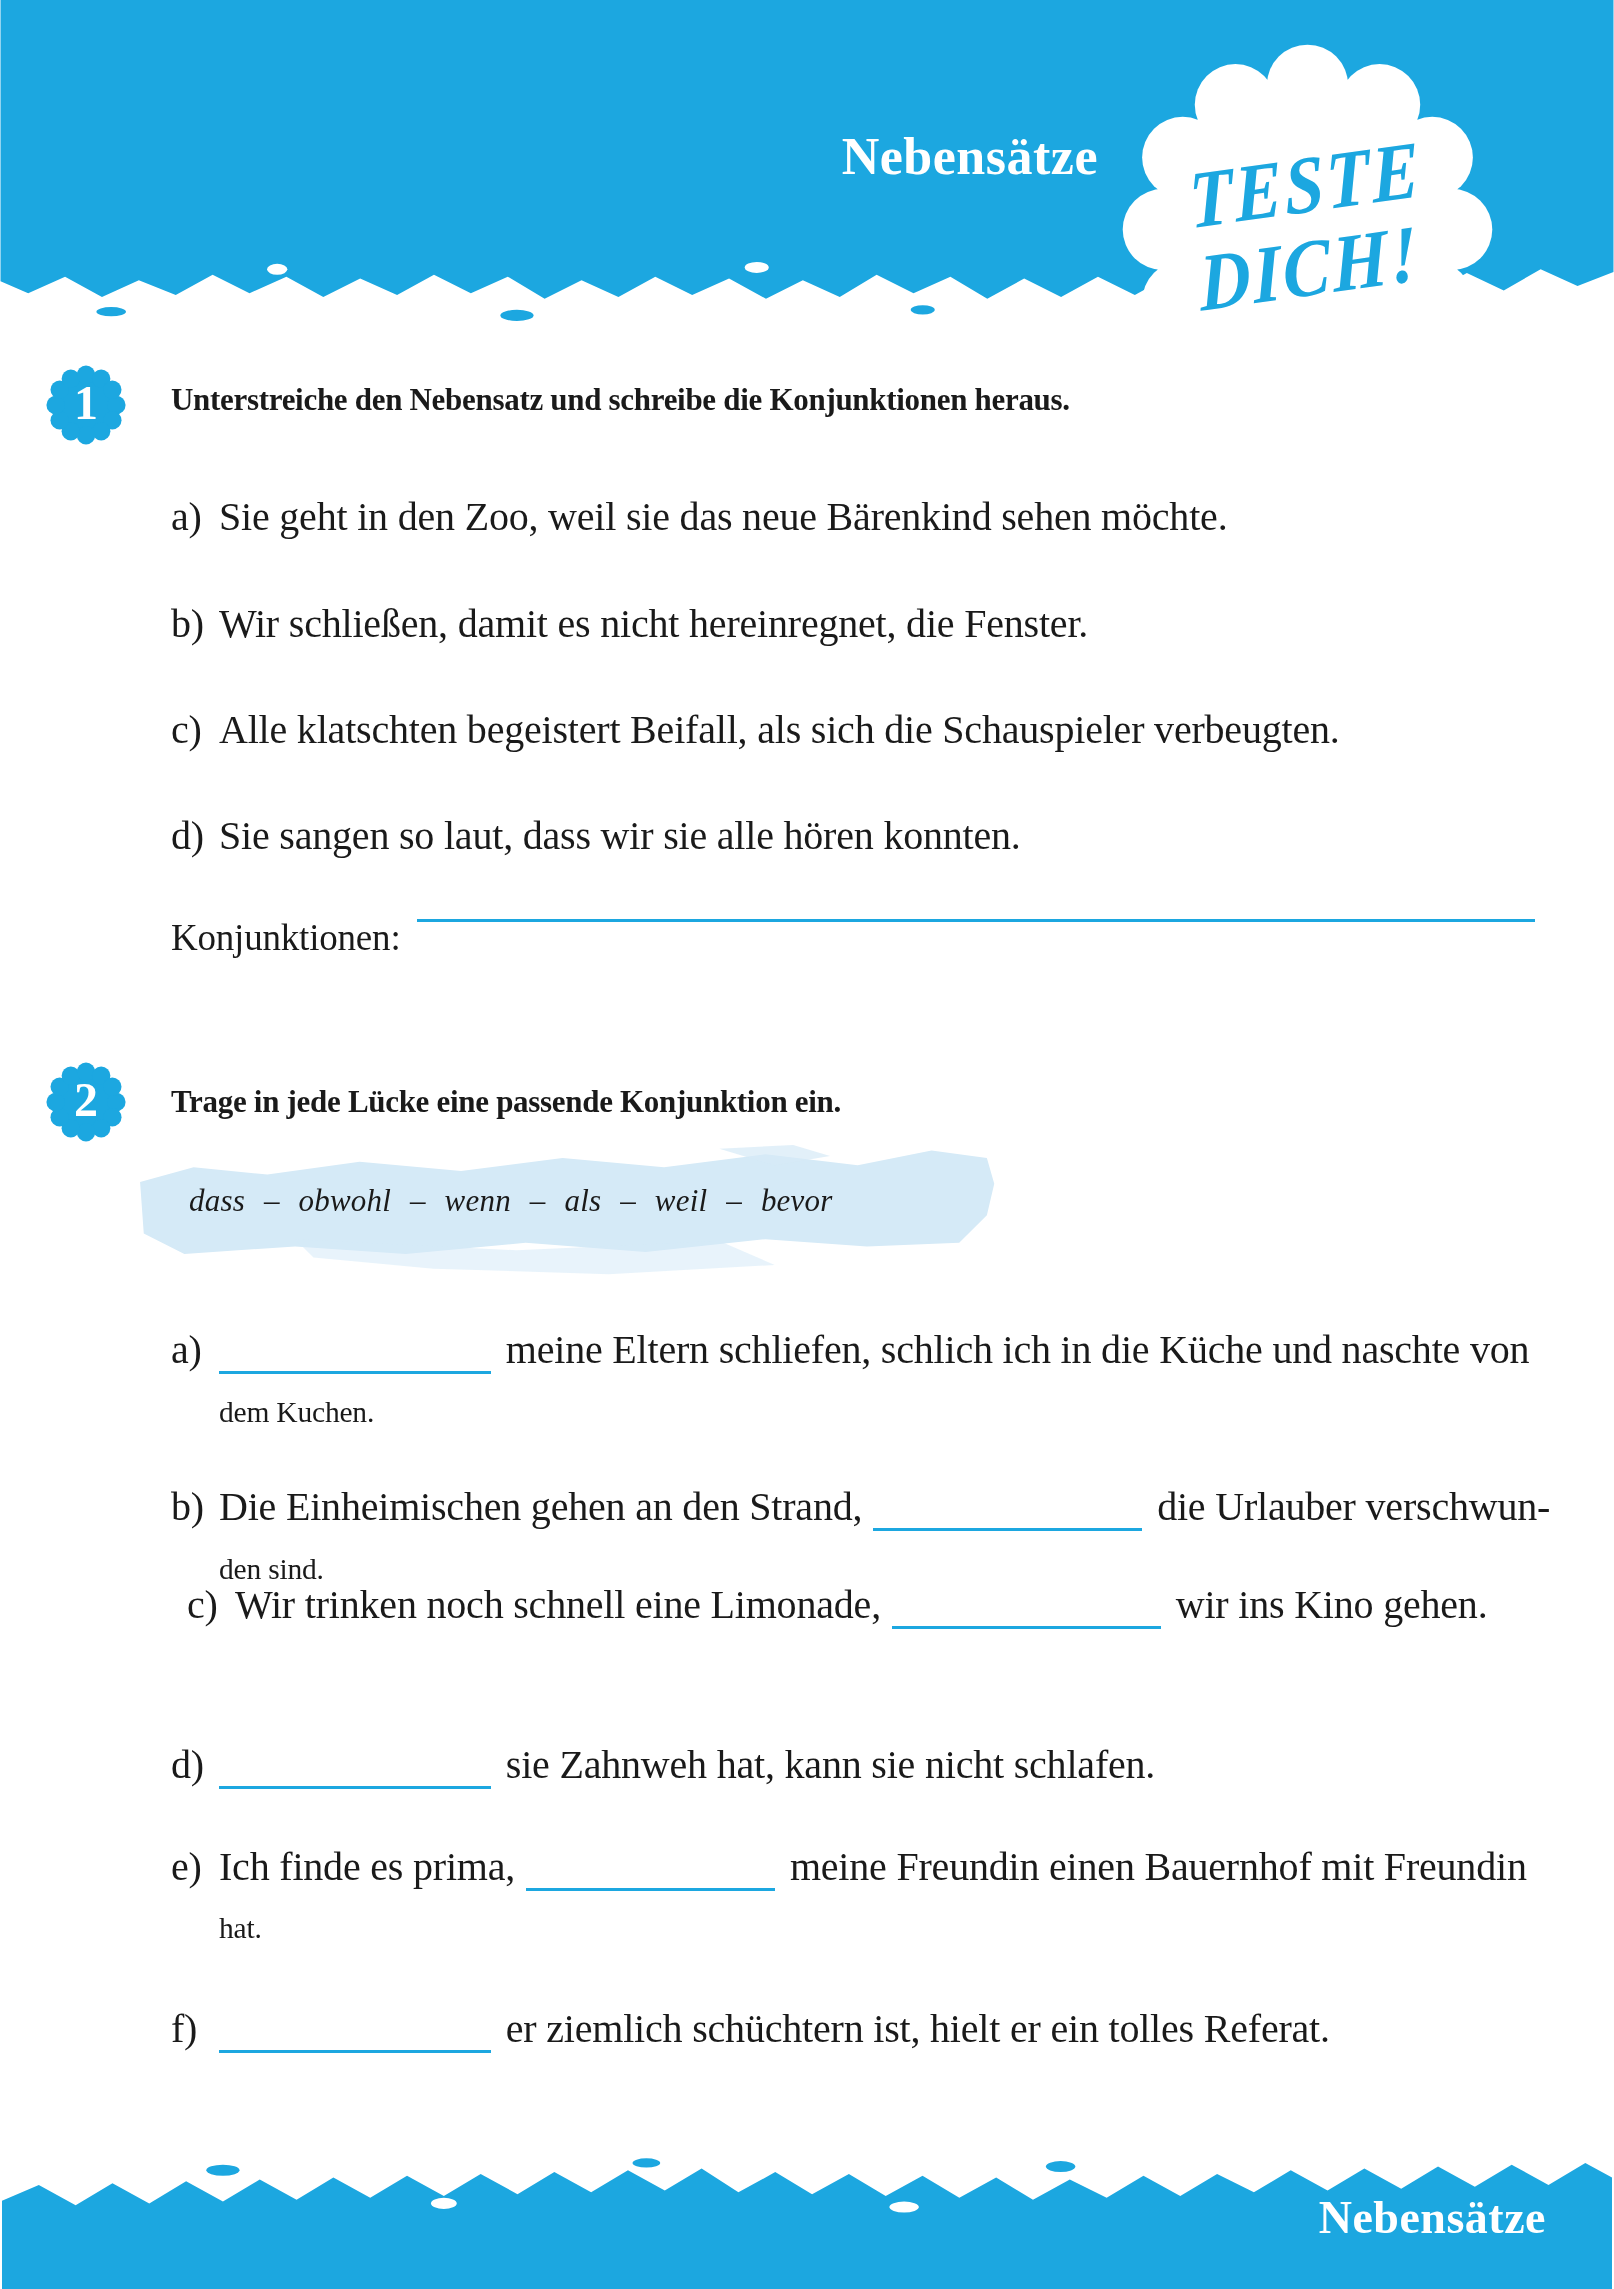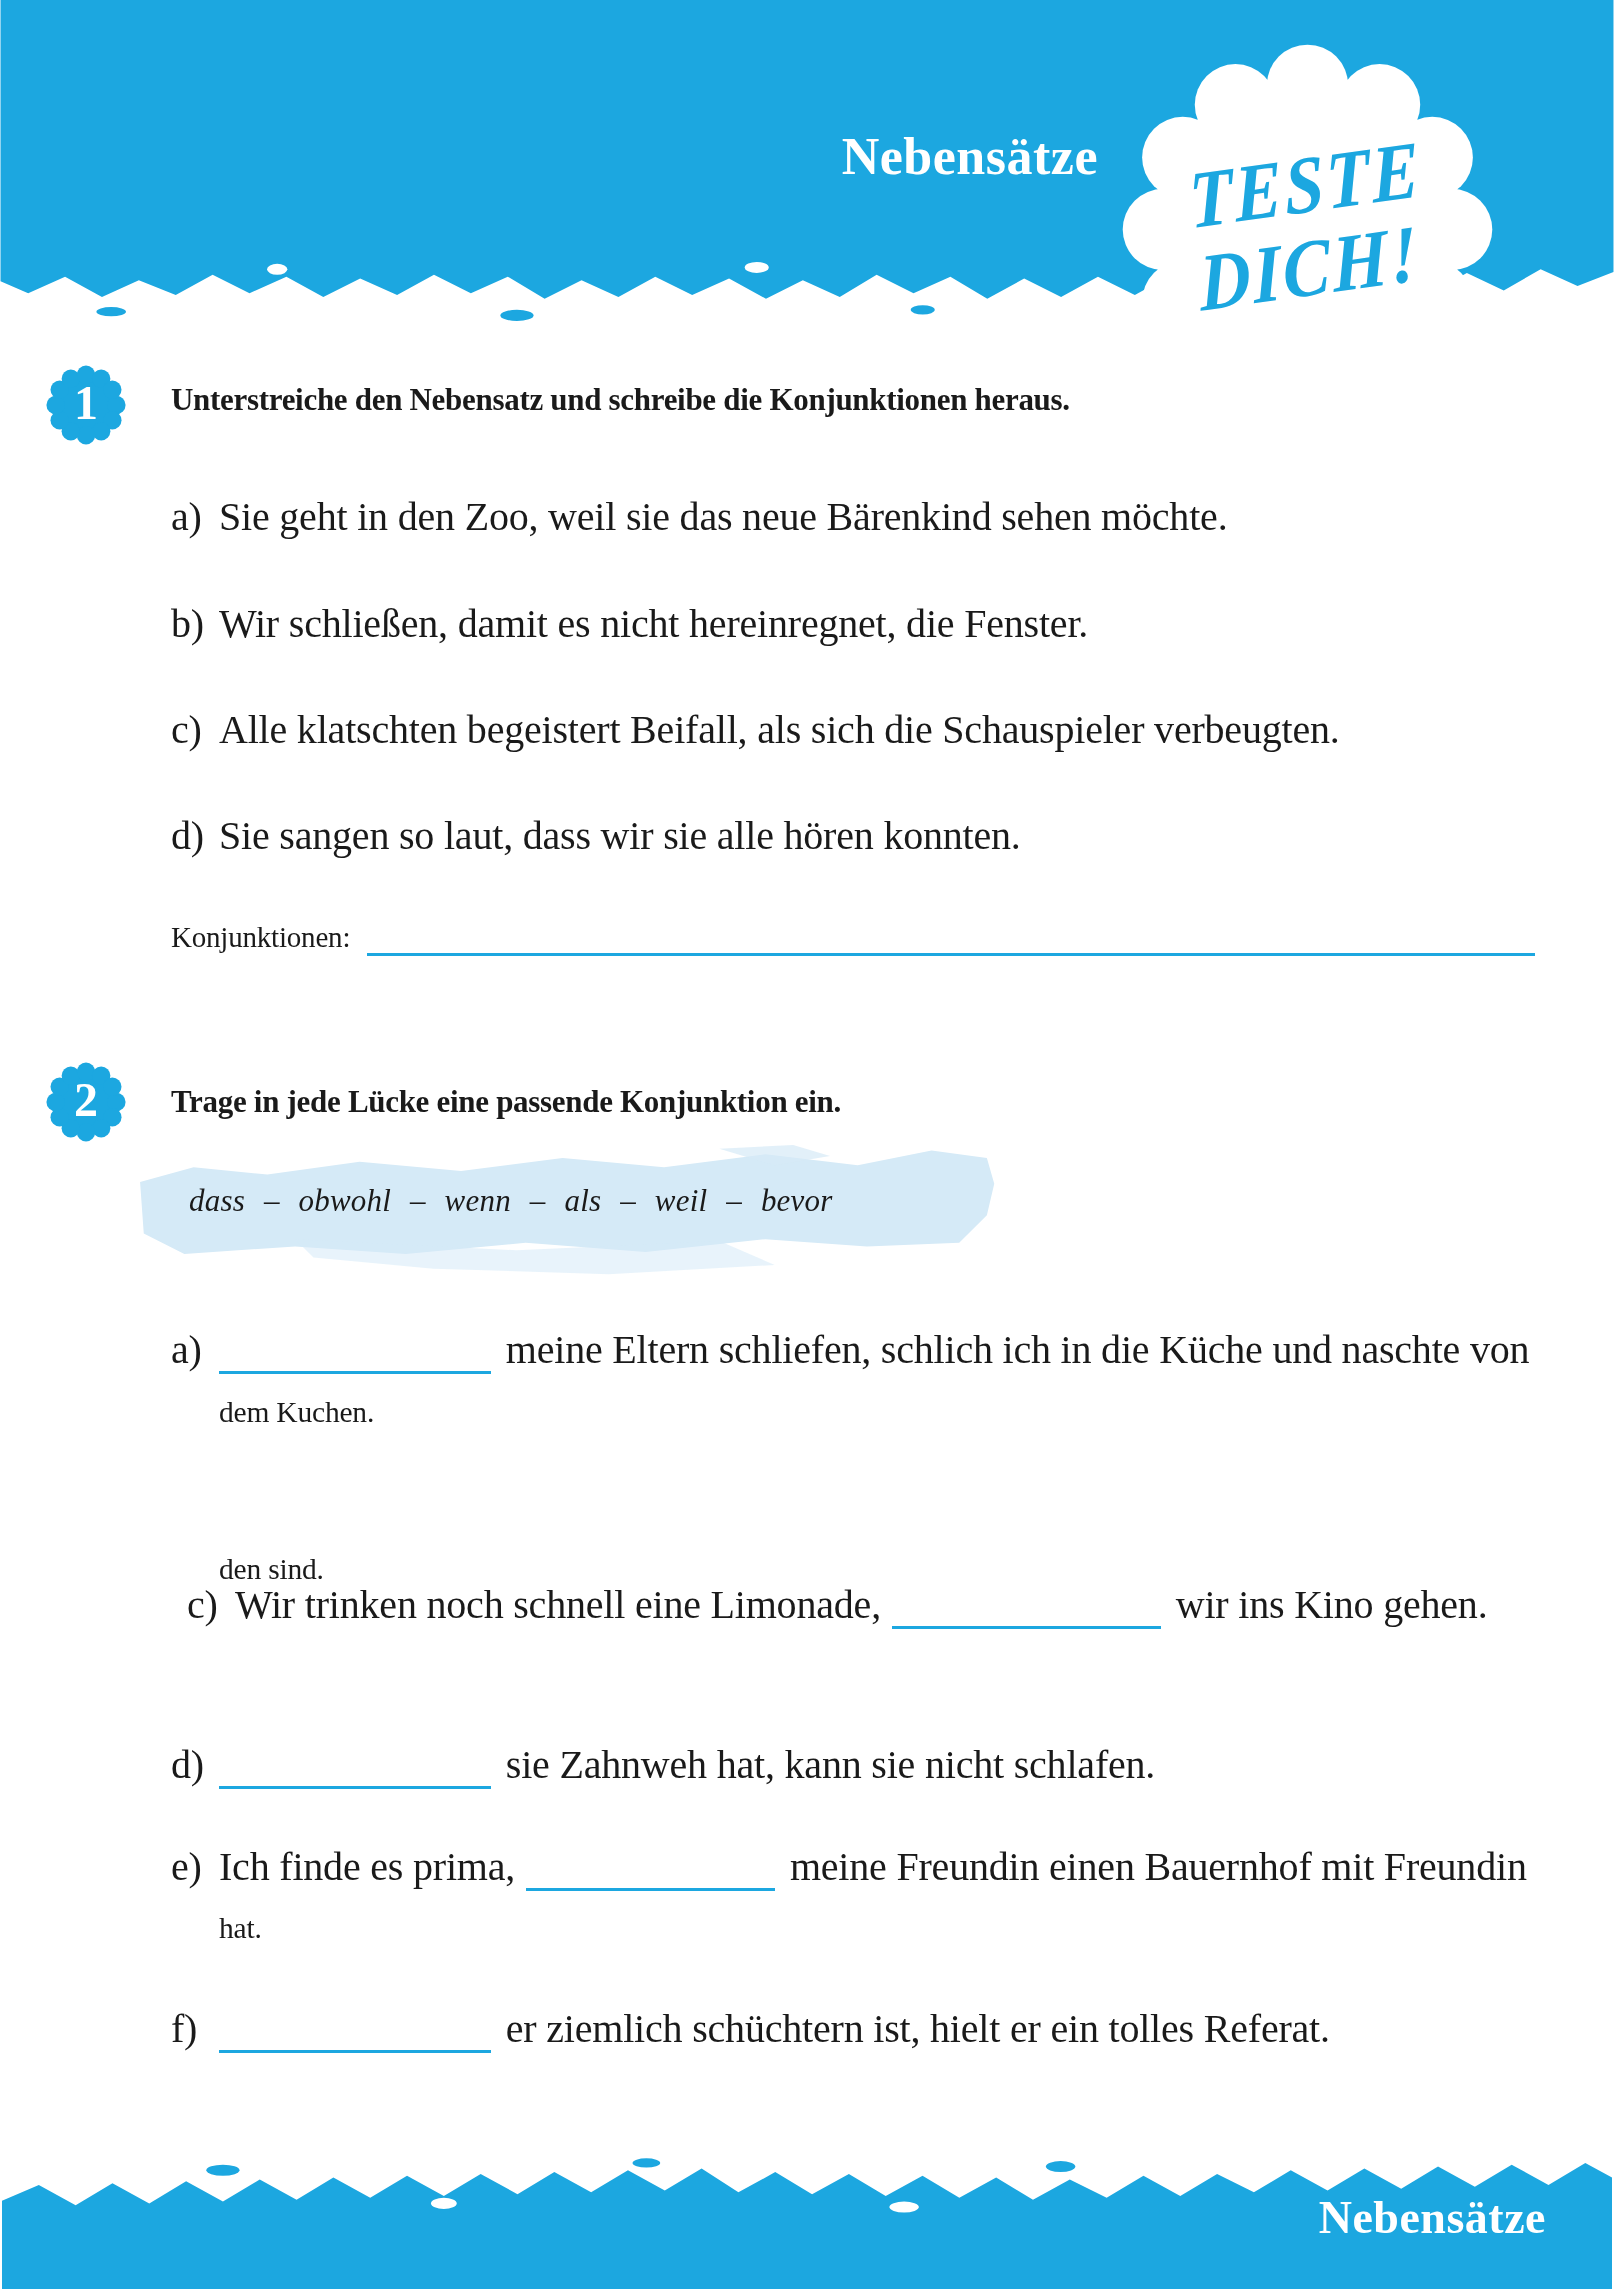--- a/index.html
+++ b/index.html
@@ -61,22 +61,22 @@
     display:inline-block;height:0;
     border-bottom:3.7px solid var(--blue);
     vertical-align:-11px;
   }
   .w295{width:272px;margin-right:14.8px;}
   .w292{width:269px;margin-left:11px;margin-right:14.8px;}
   .w270{width:249px;margin-left:11px;margin-right:14.8px;}
   .konj-row{
     position:absolute;left:171px;top:919px;
     width:1364px;height:37px;
-    display:flex;align-items:flex-end;
-    font-size:29px;line-height:37px;letter-spacing:-0.2px;
+    display:flex;
+    font-size:37px;line-height:37px;letter-spacing:-0.2px;
   }
   .konj-row .fill-blank{
     flex:1;height:0;margin-left:16.6px;margin-bottom:0;
     border-bottom:3.7px solid var(--blue);
   }
   
   .wordbank-svg{position:absolute;left:129px;top:1143px;}
   .wordbank-text{
     position:absolute;left:169px;top:1183px;
     font-size:31px;font-style:italic;font-weight:500;
@@ -209,20 +209,23 @@
       L520,142 L330,136 L200,124 Z"></path>
     <path fill="#D5EAF7" opacity="0.7" d="M640,6 L720,2 L760,14 L700,24 Z"></path>
   </svg>
   <div class="wordbank-text">dass – obwohl – wenn – als – weil – bevor</div>
 
   <div class="row" style="top:1331px;">
     <span class="lbl">a)</span><span class="blank w295"></span><span>meine Eltern schliefen, schlich ich in die Küche und naschte von</span>
   </div>
   <div class="row2" style="top:1394px;">dem Kuchen.</div>
 
+  <div class="row" style="top:1488px;">
+    <span class="lbl">b)</span><span>Die Einheimischen gehen an den Strand,</span><span class="blank w292"></span><span>die Urlauber verschwun-</span>
+  </div>
   <div class="row2" style="top:1551px;">den sind.</div>
 
   <div class="row" style="top:1586px;margin-left:16px;">
     <span class="lbl">c)</span><span>Wir trinken noch schnell eine Limonade,</span><span class="blank w292"></span><span>wir ins Kino gehen.</span>
   </div>
 
   <div class="row" style="top:1746px;">
     <span class="lbl">d)</span><span class="blank w295"></span><span>sie Zahnweh hat, kann sie nicht schlafen.</span>
   </div>
 

